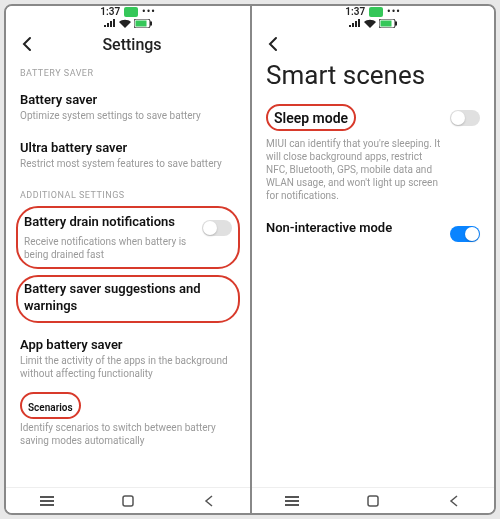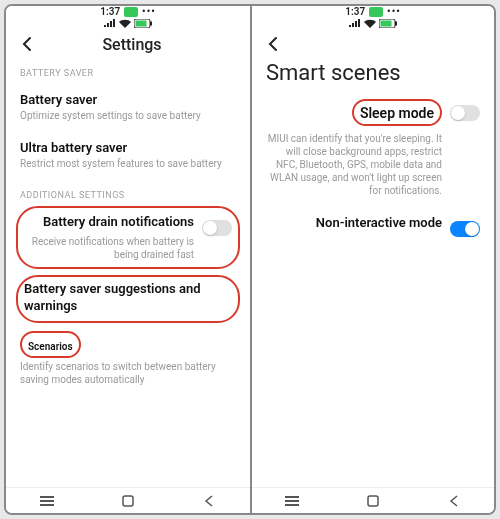--- a/index.html
+++ b/index.html
@@ -88,21 +88,21 @@
   .item-sub {
     font-size:10px;
     color:#9a9a9a;
     line-height:1.3;
   }
   .item-row {
     display:flex;
     align-items:flex-start;
     gap:8px;
   }
-  .item-row .text { flex:1;text-align:right; }
+  .item-row .text { flex:1; }
   .toggle {
     width:30px; height:16px;
     border-radius:8px;
     position:relative;
     flex-shrink:0;
     margin-top:6px;
   }
   .toggle.off { background:#e0e0e0; }
   .toggle.off::after {
     content:"";
@@ -128,21 +128,21 @@
     display:inline-block;
     margin-bottom:2px;
   }
   .highlight-block {
     border: 2.5px solid #d83a2b;
     border-radius: 22px;
     padding: 4px 6px;
     margin: 2px -4px 6px -4px;
   }
   .big-title {
-    font-size:22px;
+    font-size:26px;
     font-weight:400;
     color:#222;
     padding: 6px 14px 10px 14px;
   }
   .nav-bar {
     height:26px;
     display:flex;
     align-items:center;
     justify-content:space-around;
     border-top:1px solid #eee;
@@ -215,20 +215,24 @@
           <div class="toggle off"></div>
         </div>
       </div>
 
       <div class="highlight-block">
         <div>
           <div class="item-title" style="line-height:1.3;">Battery saver suggestions and warnings</div>
         </div>
       </div>
 
+      <div class="item">
+        <div class="item-title">App battery saver</div>
+        <div class="item-sub">Limit the activity of the apps in the background without affecting functionality</div>
+      </div>
 
       <div class="item" style="padding-top:2px;">
         <span class="highlight">
           <span class="item-title" style="font-size:10px;">Scenarios</span>
         </span>
         <div class="item-sub">Identify scenarios to switch between battery saving modes automatically</div>
       </div>
     </div>
 
     <div class="nav-bar">

